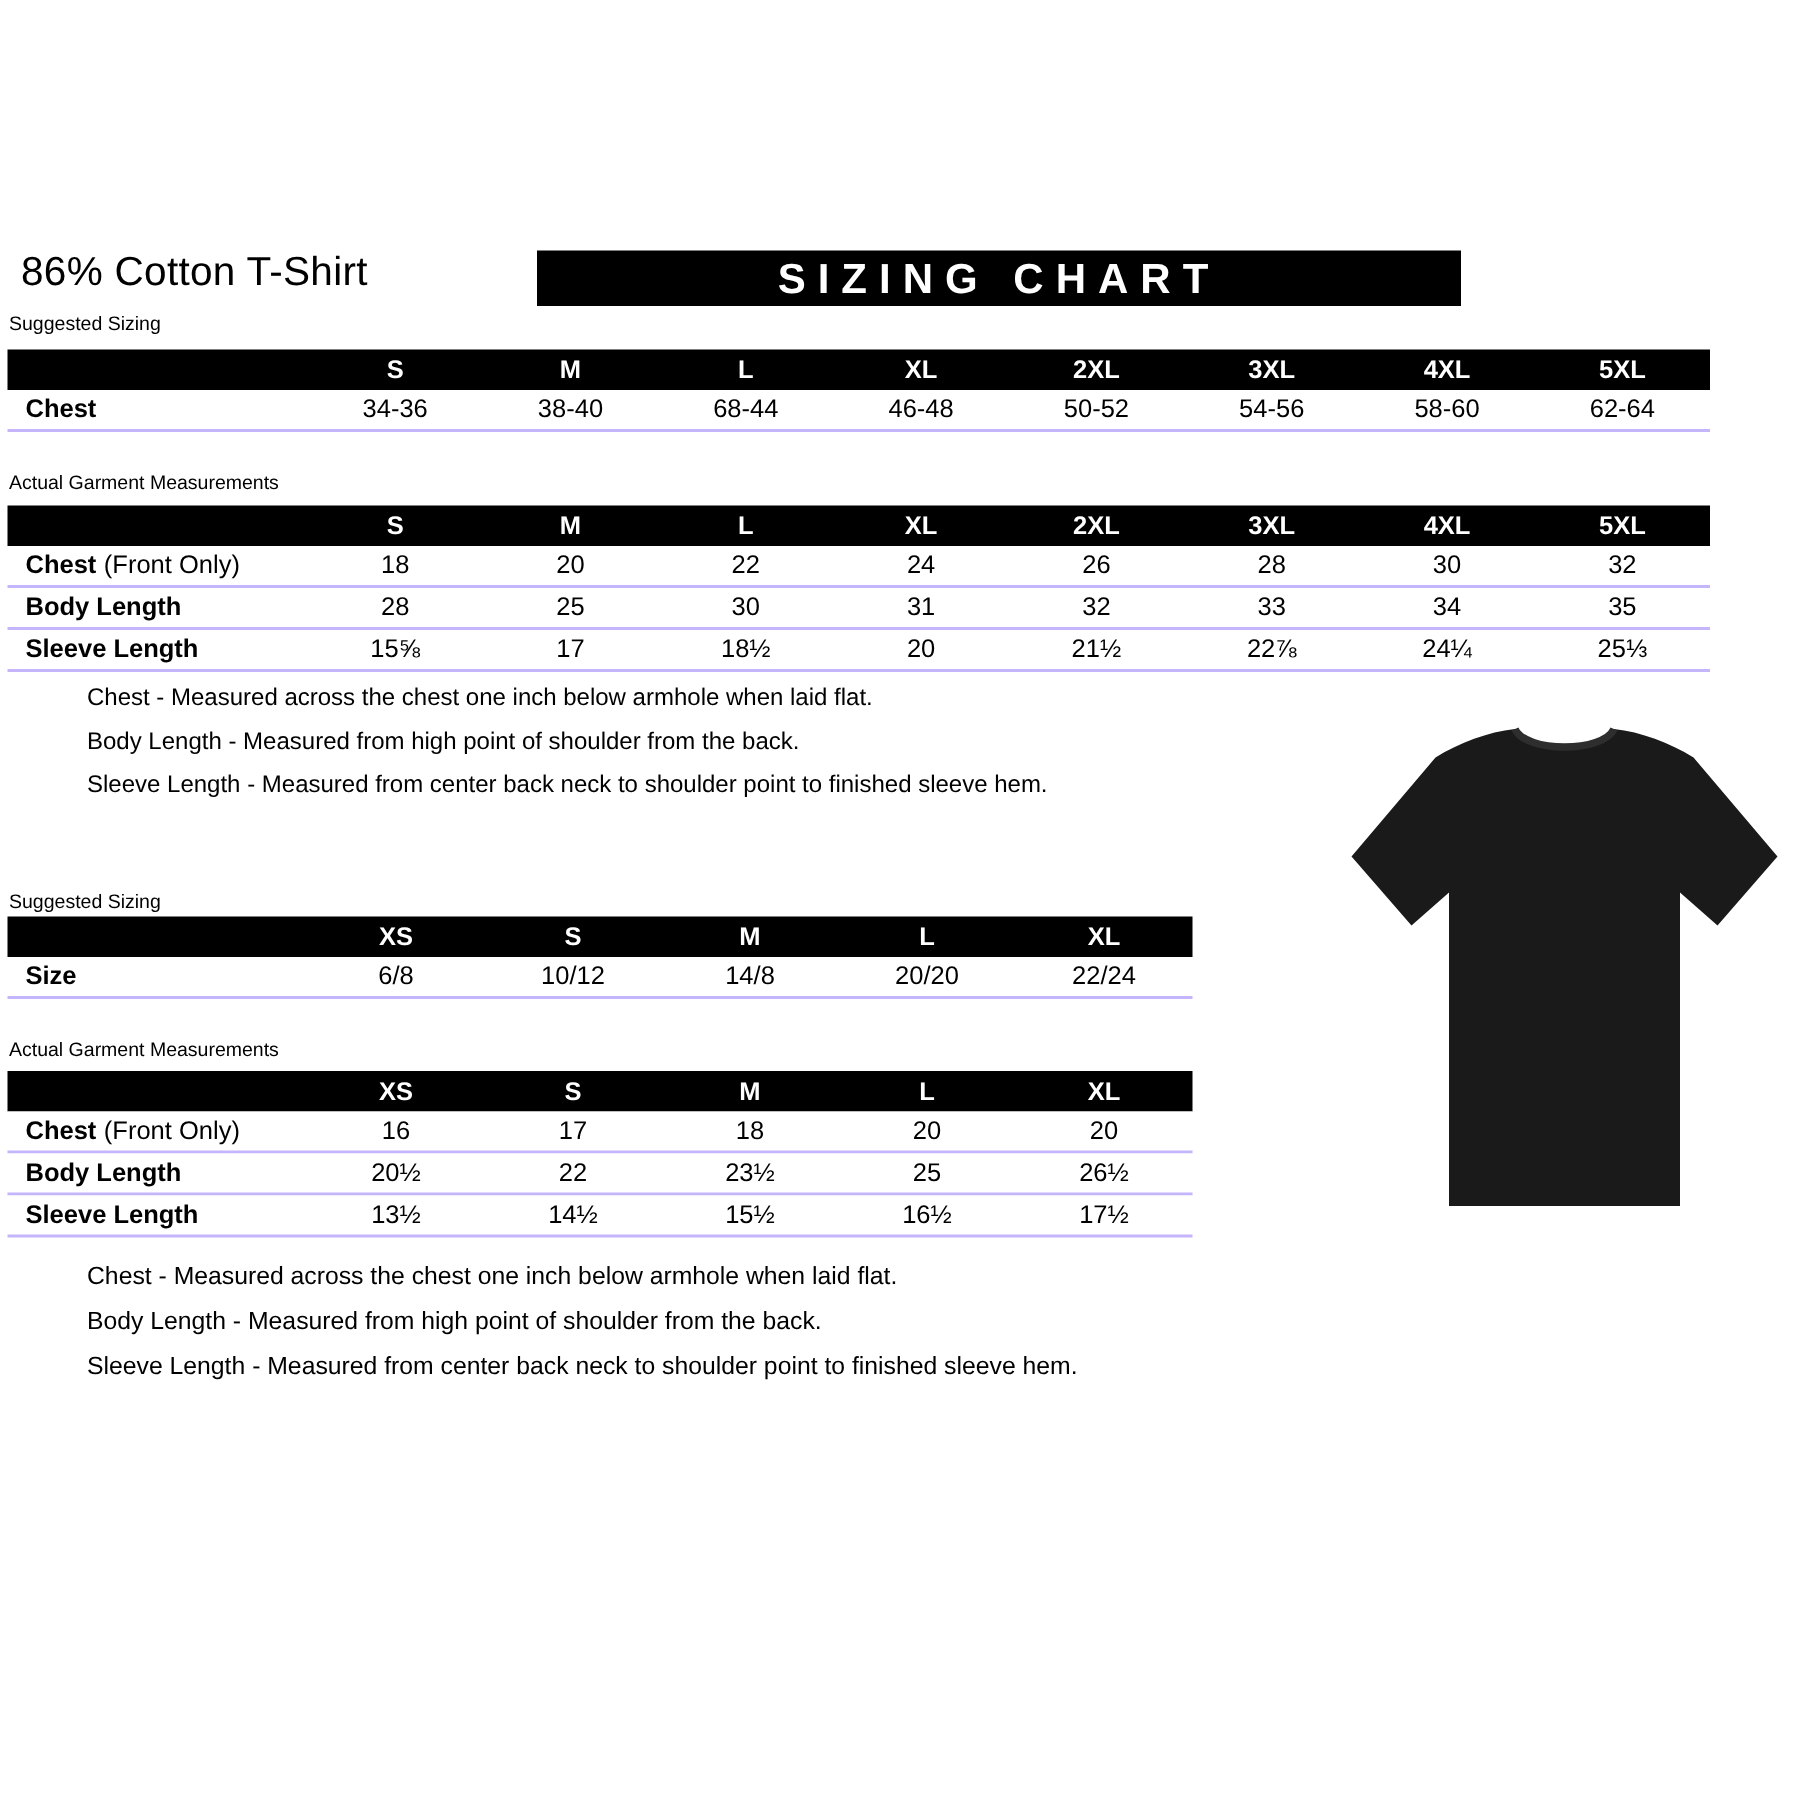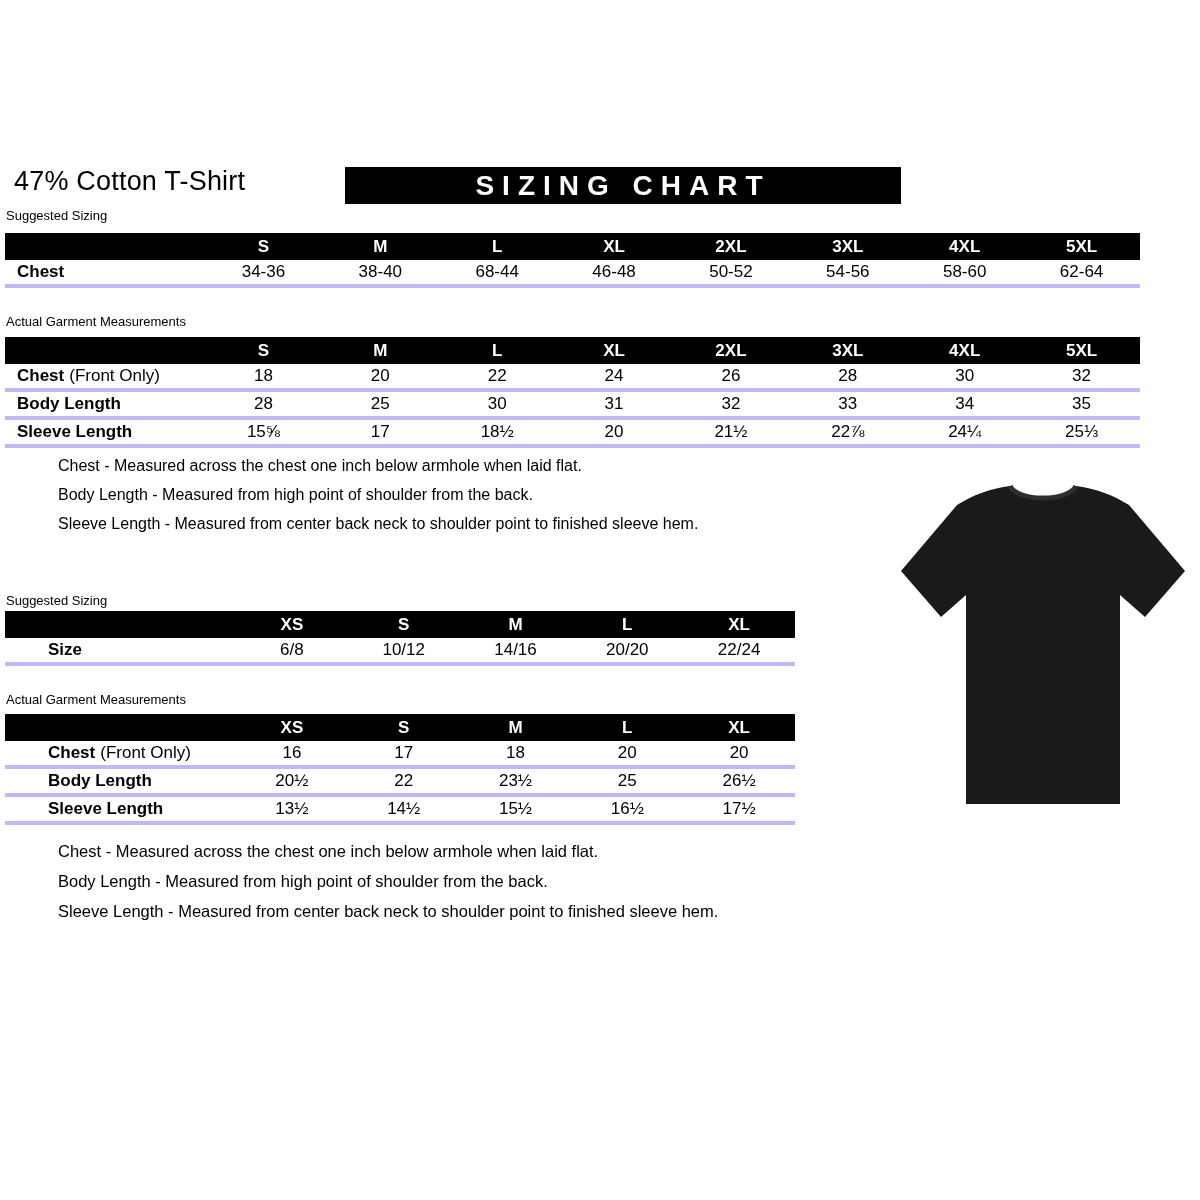--- a/index.html
+++ b/index.html
@@ -10,38 +10,38 @@
 
   .h1 { font-size:27px; font-weight:400; letter-spacing:0.2px; white-space:nowrap; }
   .h1.bold { font-weight:700; }
 
   .banner { background:#000; color:#fff; display:flex; align-items:center; justify-content:center;
             font-weight:700; font-size:28px; letter-spacing:8px; white-space:nowrap; }
 
   .sec-label { font-size:13px; white-space:nowrap; }
 
   .grid8 { display:grid; grid-template-columns:200px repeat(8,1fr); }
-  .grid5 { display:grid; grid-template-columns:200px repeat(5,1fr);padding-left:31px; }
+  .grid5 { display:grid; grid-template-columns:200px repeat(5,1fr); }
   .thead { background:#000; color:#fff; height:27px; }
   .th { display:flex; align-items:center; justify-content:center; font-weight:700; font-size:17px; }
-  .trow { height:28px; border-bottom:4px solid #c4b5fd; background:#fff; }
+  .trow { height:28px; border-bottom:2px solid #c4b5fd; background:#fff; }
   .td { display:flex; align-items:center; justify-content:center; font-size:17px;text-align:center; }
   .rowlabel { display:flex; align-items:center; padding-left:12px; font-size:17px; font-weight:700; white-space:nowrap; }
   .rowlabel .suffix { font-weight:400; margin-left:5px; }
 
   .note { height:29px; font-size:16px; display:flex; align-items:center; white-space:nowrap;margin-left:44px; }
   .notes-youth .note { height:30px; font-size:16.5px; }
 </style>
 </head>
 <body>
 
 <div class="stage">
 
-  <div class="abs h1" style="left:14px; top:166px;">47% Cotton T-Shirt</div>
-  <div class="abs banner" style="left:345px; top:167px; width:556px; height:37px;">SIZING CHART</div>
+  <div class="abs h1" style="left:14px; top:166px;">86% Cotton T-Shirt</div>
+  <div class="abs banner" style="left:358px; top:167px; width:616px; height:37px;">SIZING CHART</div>
 
   <div class="abs sec-label" style="left:6px; top:208px;">Suggested Sizing</div>
 
   <div class="abs" style="left:5px; top:233px; width:1135px;">
     <div class="grid8 thead">
       <div></div>
       <div class="th">S</div>
       <div class="th">M</div>
       <div class="th">L</div>
       <div class="th">XL</div>
@@ -142,21 +142,21 @@
       <div class="th">L</div>
       <div class="th">XL</div>
     </div>
     <div class="grid5 trow">
       <div class="rowlabel">
         <span>Size</span>
         <span class="suffix"></span>
       </div>
       <div class="td">6/8</div>
       <div class="td">10/12</div>
-      <div class="td">14/16</div>
+      <div class="td">14/8</div>
       <div class="td">20/20</div>
       <div class="td">22/24</div>
     </div>
   </div>
 
   <div class="abs sec-label" style="left:6px; top:692px;">Actual Garment Measurements</div>
 
   <div class="abs" style="left:5px; top:714px; width:790px;">
     <div class="grid5 thead">
       <div></div>

